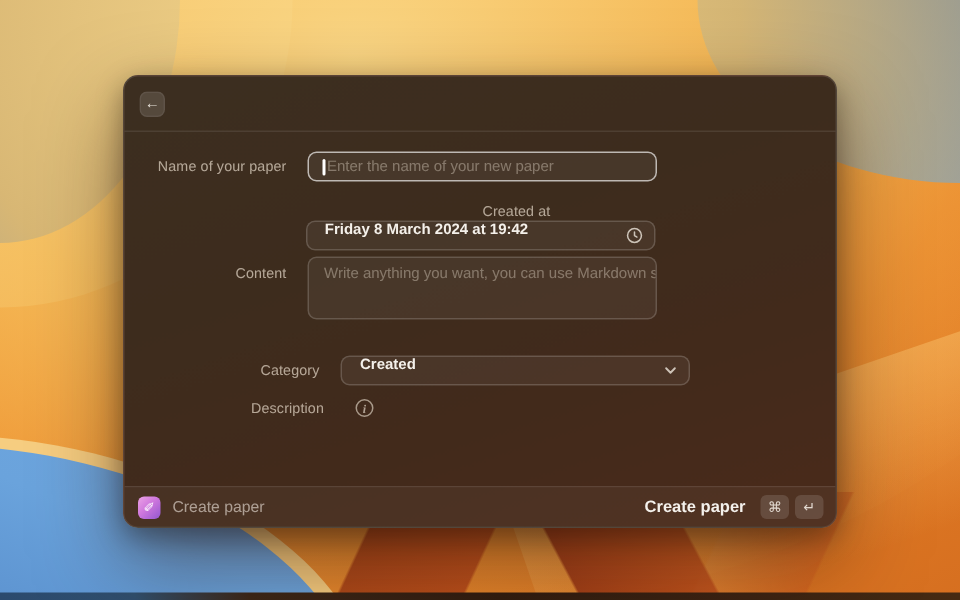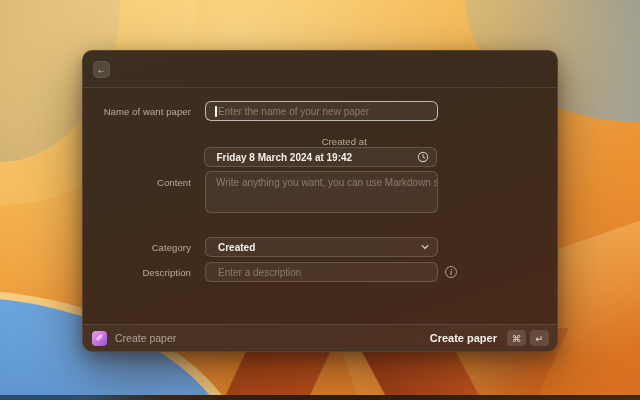--- a/index.html
+++ b/index.html
@@ -51,30 +51,30 @@
     background:rgba(255,255,255,0.13); border:1px solid rgba(255,255,255,0.06);
     border-radius:5px; display:flex; align-items:center; justify-content:center;
     color:#e8e2da; font-size:10px; line-height:1; cursor:pointer; }
   .header-divider { position:absolute; top:36px; left:0; right:0; height:1px; background:rgba(255,255,255,0.09); }
 
   .form { position:absolute; top:37px; left:0; right:0; height:238px; }
   .row { position:absolute; left:0; width:100%; display:flex; align-items:center; }
   .row-name        { top:13px;  height:20px; }
   .row-created-at  { top:48px;  height:20px;flex-direction:column; }
   .row-content     { top:83px;  height:38px; align-items:flex-start; }
-  .row-category    { top:141px; height:36px; }
-  .row-description { top:176px; height:16px; }
+  .row-category    { top:141px; height:36px;padding-left:22px; }
+  .row-description { top:176px; height:16px;margin-left:25px; }
 
   .lbl { flex:none; width:108px; margin-right:14px; text-align:right;
     font-size:9.5px; font-weight:500; color:rgba(255,243,228,0.62); letter-spacing:0.1px; }
   .row-content .lbl { padding-top:6px; }
 
   .field { position:relative; flex:none; width:233px; height:20px;
     background:rgba(255,255,255,0.055); border:1px solid rgba(255,255,255,0.17);
-    border-radius:6px; display:flex; align-items:center; }
+    border-radius:6px; display:flex; align-items:flex-start; }
   .field.tall { height:42px; align-items:flex-start; }
   .field.focused { border-color:rgba(255,255,255,0.65); }
 
   .field input { width:100%; height:100%; background:transparent; border:none; outline:none;
     padding:0 10px 0 12px; font-family:inherit; font-size:10px; color:#f2ede6; caret-color:#fff; }
   .field input::placeholder { color:rgba(240,228,214,0.38); }
   .caret { position:absolute; left:9px; top:4px; width:1.5px; height:11px; background:#ffffff; border-radius:1px; }
 
   .value-text { padding-left:12px; font-size:10px; font-weight:700; color:#f4f0ea;
     white-space:nowrap; overflow:hidden; }
@@ -124,21 +124,21 @@
     <div class="win-header">
       <div class="back-btn">
         <span>←</span>
       </div>
     </div>
     <div class="header-divider"></div>
 
     <div class="form">
 
       <div class="row row-name">
-        <div class="lbl">Name of want paper</div>
+        <div class="lbl">Name of your paper</div>
         <div class="field focused">
           <span class="caret"></span>
           <input type="text" placeholder="Enter the name of your new paper" style="">
         </div>
       </div>
 
       <div class="row row-created-at">
         <div class="lbl">Created at</div>
         <div class="field">
           <span class="value-text">Friday 8 March 2024 at 19:42</span>
@@ -165,23 +165,20 @@
           <span class="field-icon">
             <svg width="10" height="10" viewBox="0 0 12 12" fill="none">
               <path d="M2.5 4.2 L6 7.8 L9.5 4.2" stroke="currentColor" stroke-width="1.5" stroke-linecap="round" stroke-linejoin="round"></path>
             </svg>
           </span>
         </div>
       </div>
 
       <div class="row row-description">
         <div class="lbl">Description</div>
-        <div class="field">
-          <input type="text" placeholder="Enter a description" style="">
-        </div>
         <div class="info-icon">i</div>
       </div>
 
     </div>
 
     <div class="win-footer">
       <div class="app-icon">
         <span>✐</span>
       </div>
       <span class="footer-app-name">Create paper</span>

